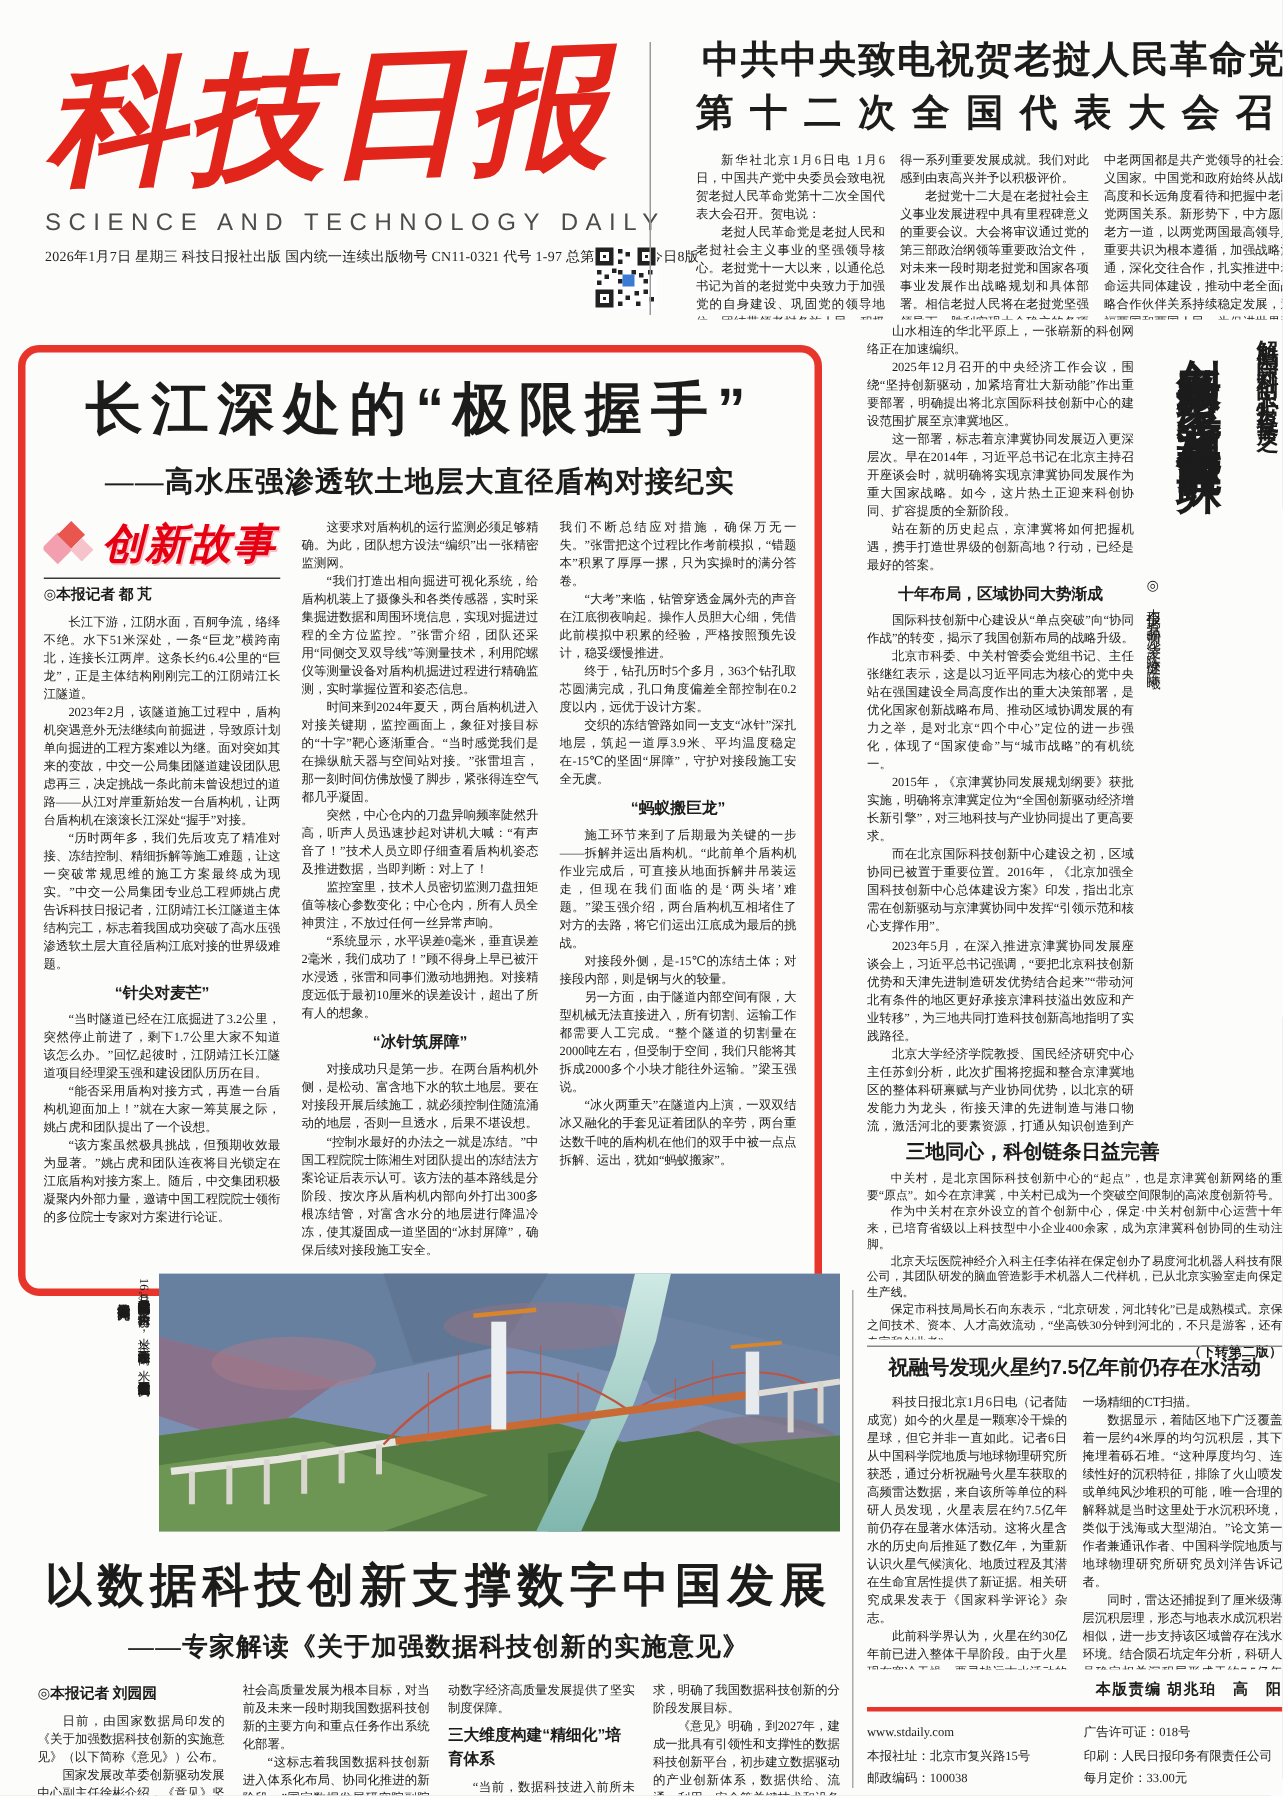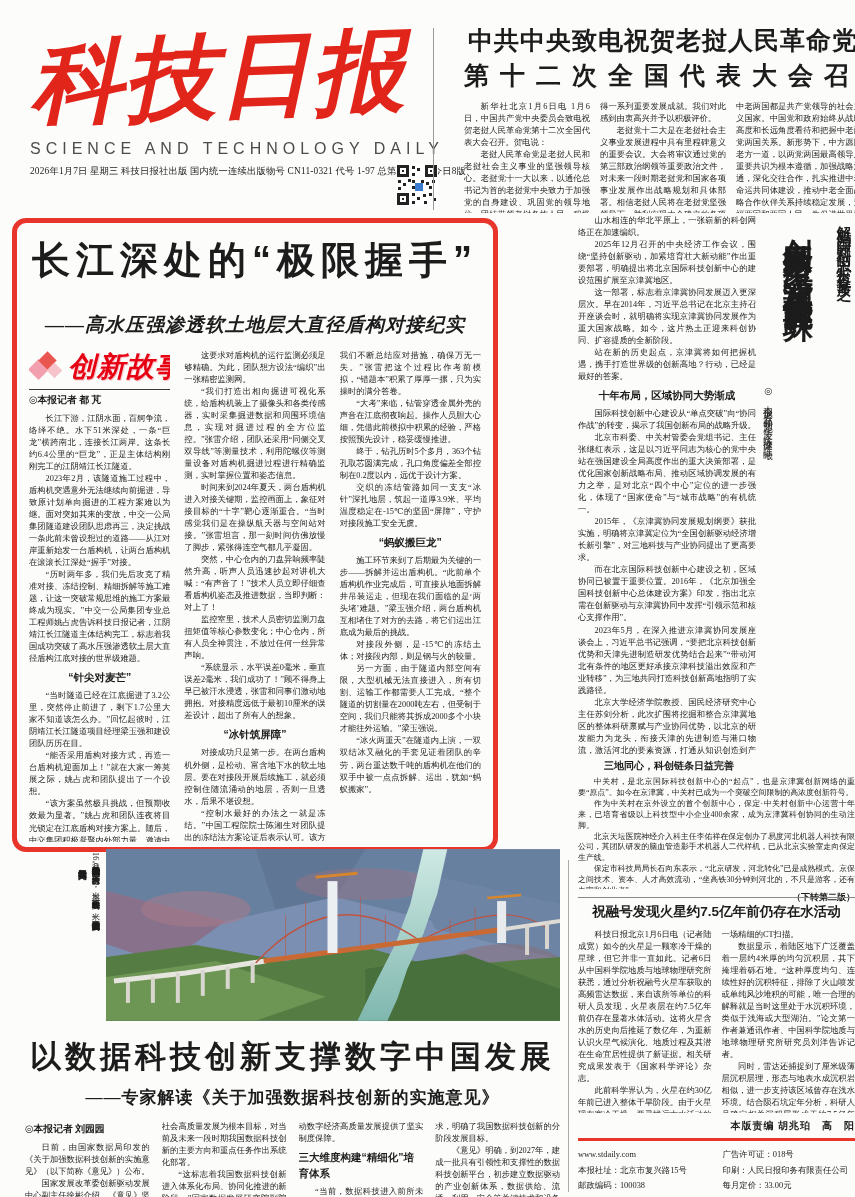--- a/index.html
+++ b/index.html
@@ -22,25 +22,25 @@
   .ts-h2{font-family:"Liberation Sans","DejaVu Sans",sans-serif;font-weight:bold;text-align:center;
          font-size:25px;line-height:1.3;letter-spacing:11px;white-space:nowrap;margin-top:2px;}
   .ts-cols{display:flex;gap:10px;margin-top:10px;}
   .ts-col{flex:1;max-height:112px;overflow:hidden;}
   
   .bodycol p{margin:0;font-size:8.3px;line-height:1.45;text-align:justify;text-indent:2em;}
   .cont > p:first-child{text-indent:0;}
   .sec-head{font-family:"Liberation Sans","DejaVu Sans",sans-serif;font-weight:bold;text-align:center;
             font-size:10.5px;margin:6px 0 5px;}
   
-  .red-box{position:absolute;left:12px;top:218px;width:486px;height:634px;box-sizing:border-box;
+  .red-box{position:absolute;left:12px;top:230px;width:536px;height:634px;box-sizing:border-box;
            border:5px solid #e8352b;border-radius:14px;padding:8px 12px;background:#fcfcfa;}
   .ms-headline{font-family:"Liberation Sans","DejaVu Sans",sans-serif;font-weight:bold;text-align:center;
                font-size:38px;letter-spacing:6px;margin-top:4px;white-space:nowrap;}
-  .ms-subhead{font-weight:bold;text-align:center;font-size:19px;letter-spacing:1px;margin-top:26px;font-style:italic;}
+  .ms-subhead{font-weight:bold;text-align:center;font-size:19px;letter-spacing:1px;margin-top:10px;}
   .ms-cols{display:flex;gap:14px;margin-top:12px;}
   .ms-col{flex:1;height:492px;overflow:hidden;}
   .logo-row{display:flex;align-items:center;gap:5px;height:34px;}
   .logo-icon{position:relative;width:34px;height:30px;display:inline-block;flex:0 0 34px;}
   .logo-icon i{position:absolute;display:block;}
   .logo-icon .d1{left:2px;top:10px;width:15px;height:15px;background:#f2a0b0;transform:rotate(45deg);}
   .logo-icon .d2{left:12px;top:2px;width:13px;height:13px;background:#e8564f;transform:rotate(45deg);}
   .logo-icon .d3{left:20px;top:13px;width:11px;height:11px;background:#f6c3cb;transform:rotate(45deg);}
   .logo-text{font-family:"Liberation Sans","DejaVu Sans",sans-serif;font-weight:bold;font-style:italic;
              color:#e60012;font-size:28px;letter-spacing:1px;white-space:nowrap;
@@ -51,21 +51,21 @@
   .region-story{position:absolute;left:578px;top:215px;width:277px;height:680px;}
   .rs-top{display:flex;height:540px;}
   .rs-body{width:178px;overflow:hidden;}
   .rs-byline{writing-mode:vertical-rl;font-size:9.5px;letter-spacing:2px;width:18px;
              padding-top:170px;white-space:nowrap;overflow:hidden;}
   .rs-title{writing-mode:vertical-rl;font-family:"Liberation Sans","DejaVu Sans",sans-serif;
             font-weight:bold;font-size:30px;letter-spacing:4px;width:40px;margin-left:4px;
             white-space:nowrap;overflow:hidden;}
   .rs-kicker{writing-mode:vertical-rl;font-weight:bold;font-size:14.5px;letter-spacing:5px;width:33px;
              margin-left:2px;white-space:nowrap;overflow:hidden;}
-  .rs-sec2{font-family:"Liberation Sans","DejaVu Sans",sans-serif;font-weight:bold;font-size:10px;
+  .rs-sec2{font-family:"Liberation Sans","DejaVu Sans",sans-serif;font-weight:bold;font-size:13px;
            margin:4px 0 4px 26px;}
   .rs-part2{max-height:112px;overflow:hidden;}
   .rs-part2 p{font-size:7.9px;line-height:1.38;}
   .jump{font-weight:bold;font-size:9px;text-align:right;margin-top:2px;}
   
   .photo-caption{position:absolute;left:28px;top:852px;width:74px;height:176px;writing-mode:vertical-rl;
                  font-size:8.4px;line-height:1.6;overflow:hidden;}
   .photo-caption .credit{font-weight:bold;margin-top:10px;}
   .photo{position:absolute;left:106px;top:848px;width:454px;height:174px;overflow:hidden;}
   

